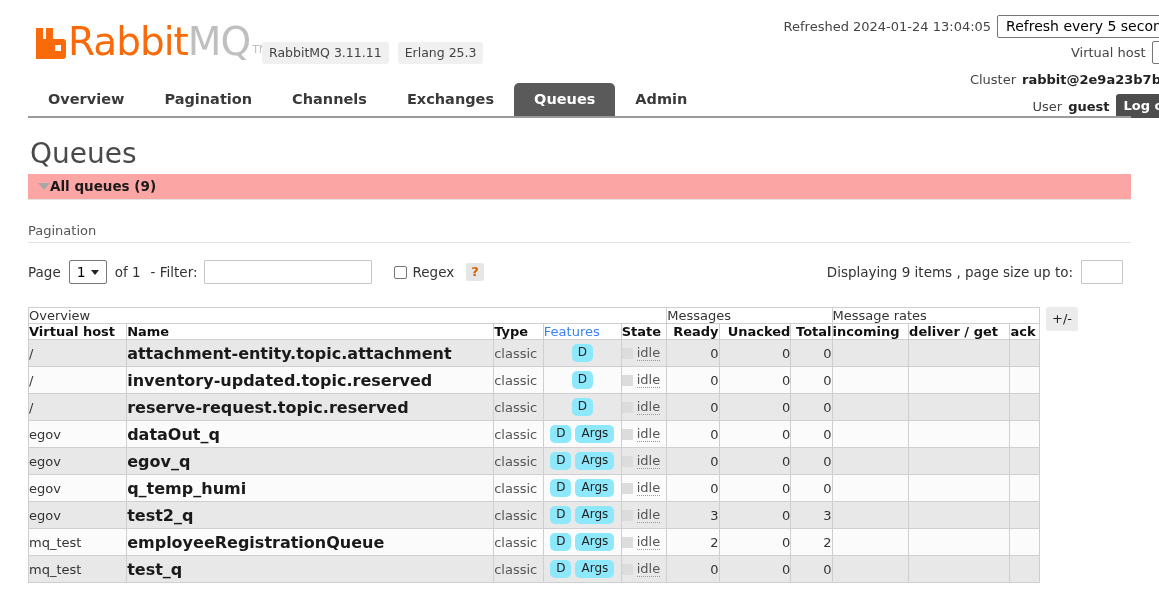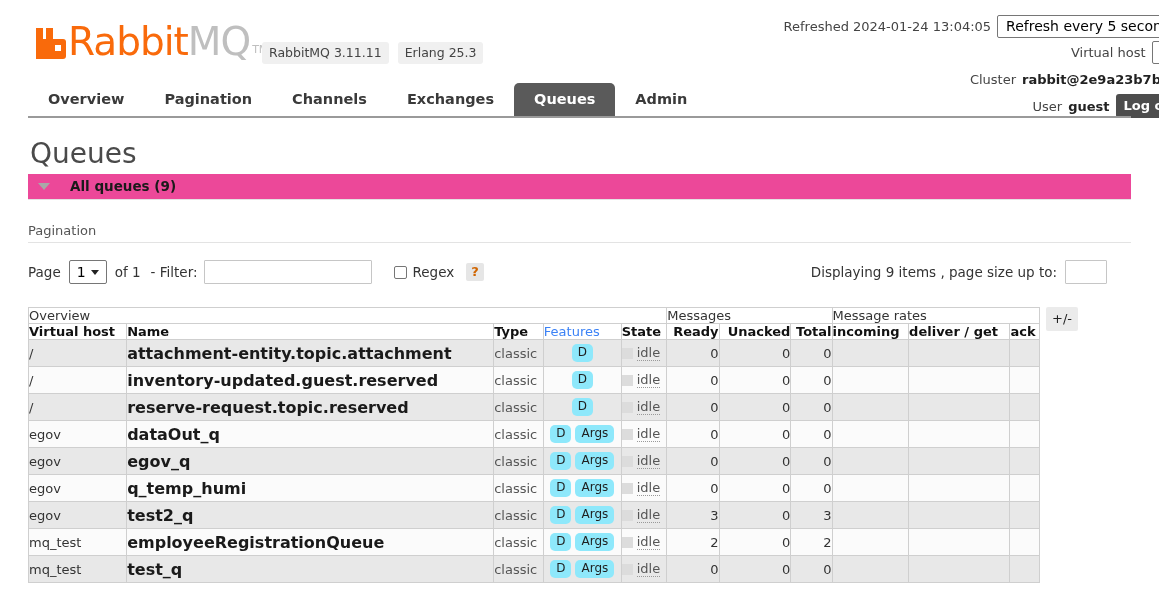--- a/index.html
+++ b/index.html
@@ -153,26 +153,26 @@
   
   #main { padding: 0 28px; }
   #page-title {
     font-size: 28px;
     font-weight: 400;
     color: #4a4a4a;
     margin: 20px 0 4px 2px;
     line-height: 32px;
   }
   #section-bar {
-    background: #ec4899;
+    background: #fca5a5;
     border-bottom: 1px solid #e3e3e3;
     padding: 4px 0 5px 10px;
     display: flex;
     align-items: center;
-    gap: 20px;
+    gap: 0;
     margin-bottom: 0;
   }
   .tri-down {
     width: 0; height: 0;
     border-left: 6px solid transparent;
     border-right: 6px solid transparent;
     border-top: 7px solid #a8a8a8;
   }
   #section-title {
     font-weight: bold;
@@ -234,21 +234,21 @@
     background: #e6e6e6;
     color: #d06500;
     font-weight: bold;
     font-size: 13px;
     padding: 1px 5px 2px 5px;
     border-radius: 2px;
     margin-left: 6px;
   }
   #displaying {
     position: absolute;
-    right: 24px;
+    right: 8px;
     display: flex; align-items: center; gap: 8px;
     font-size: 13.5px;
     color: #333333;
     white-space: nowrap;
   }
   #pagesize-input {
     border: 1px solid #c6c6c6;
     background: #ffffff;
     height: 24px;
     width: 42px;
@@ -455,21 +455,21 @@
             </td>
             <td class="num">0</td>
             <td class="num">0</td>
             <td class="num">0</td>
             <td class="rate"></td>
             <td class="rate"></td>
             <td class="rate"></td>
           </tr>
           <tr class="even">
             <td class="vhost">/</td>
-            <td class="qname">inventory-updated.guest.reserved</td>
+            <td class="qname">inventory-updated.topic.reserved</td>
             <td class="type">classic</td>
             <td class="features"><span class="badge">D</span></td>
             <td class="state">
               <span class="state-inner">
                 <span class="state-square"></span>
                 <span class="state-text">idle</span>
               </span>
             </td>
             <td class="num">0</td>
             <td class="num">0</td>

